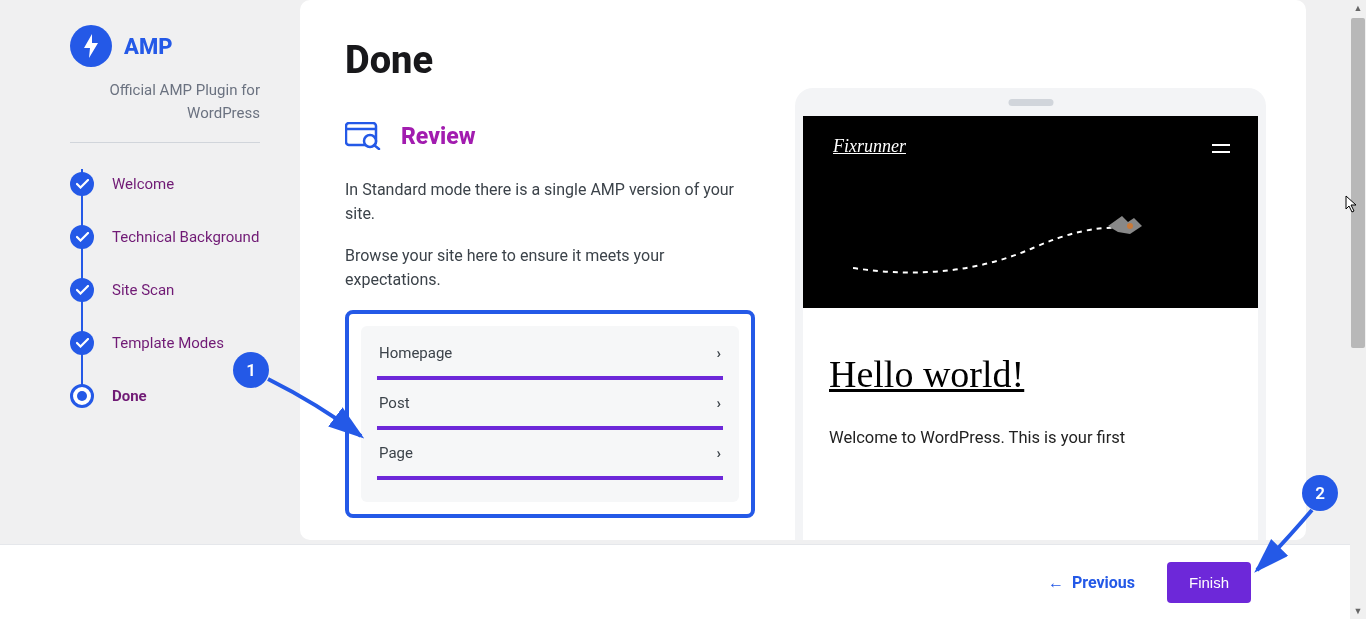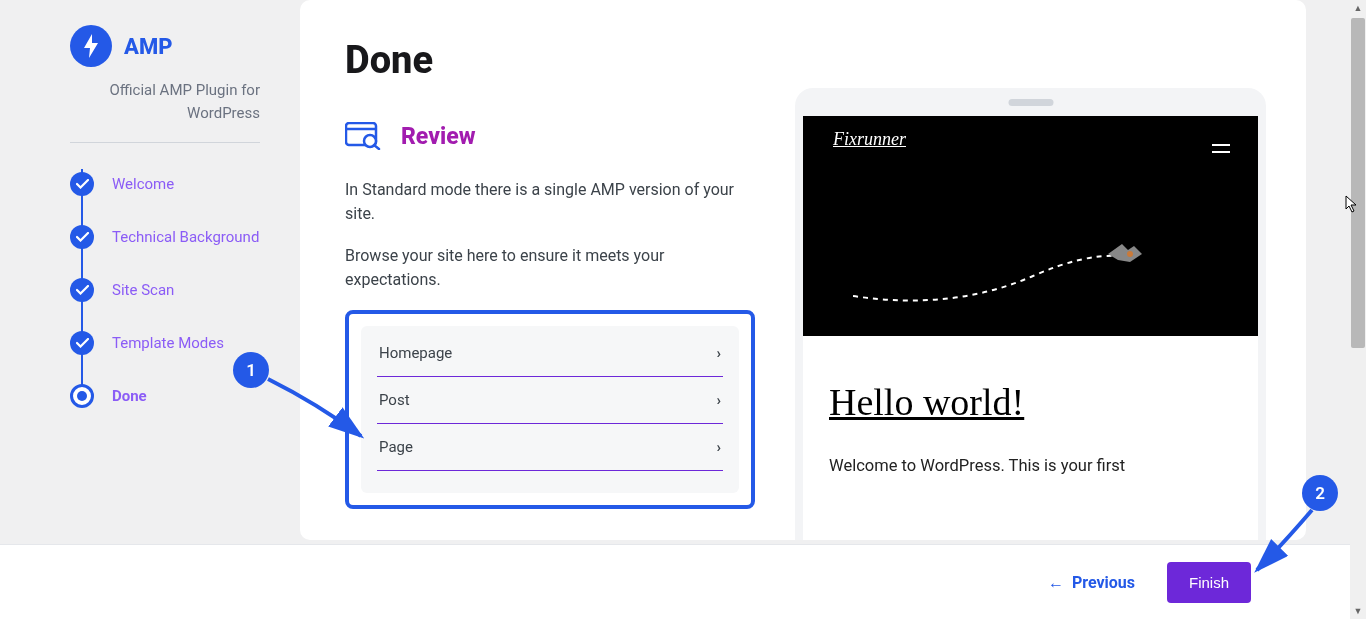--- a/index.html
+++ b/index.html
@@ -94,21 +94,21 @@
       justify-content: center;
       flex-shrink: 0;
     }
     .step-current-dot {
       width: 10px;
       height: 10px;
       background: #2459e7;
       border-radius: 50%;
     }
     .step-label {
-      color: #8b5cf6;
+      color: #701a75;
       font-size: 15px;
     }
     .step-label.bold {
       font-weight: 700;
     }
     .main-panel {
       flex: 1;
       background: white;
       border-radius: 10px;
       margin: 0 40px 0 40px;
@@ -160,21 +160,21 @@
     .browse-list {
       background: #f6f7f8;
       border-radius: 6px;
       padding: 4px 16px;
     }
     .browse-item {
       display: flex;
       justify-content: space-between;
       align-items: center;
       padding: 14px 2px;
-      border-bottom: 1px solid #6d28d9;
+      border-bottom: 4px solid #6d28d9;
       font-size: 15px;
       color: #3c434a;
       cursor: pointer;
     }
     .browse-item:last-child {
       border-bottom: none;
       padding-bottom: 4px;
     }
     .chev {
       color: #3c434a;
@@ -199,23 +199,23 @@
       background: #d1d5db;
       border-radius: 4px;
     }
     .preview-inner {
       background: white;
       height: 100%;
       overflow: hidden;
     }
     .preview-header {
       background: #000;
-      height: 220px;
+      height: 192px;
       position: relative;
-      padding: 13px 30px;
+      padding: 20px 30px;
     }
     .preview-site {
       color: white;
       font-style: italic;
       font-family: serif;
       text-decoration: underline;
       font-size: 18px;
     }
     .hamburger {
       position: absolute;

